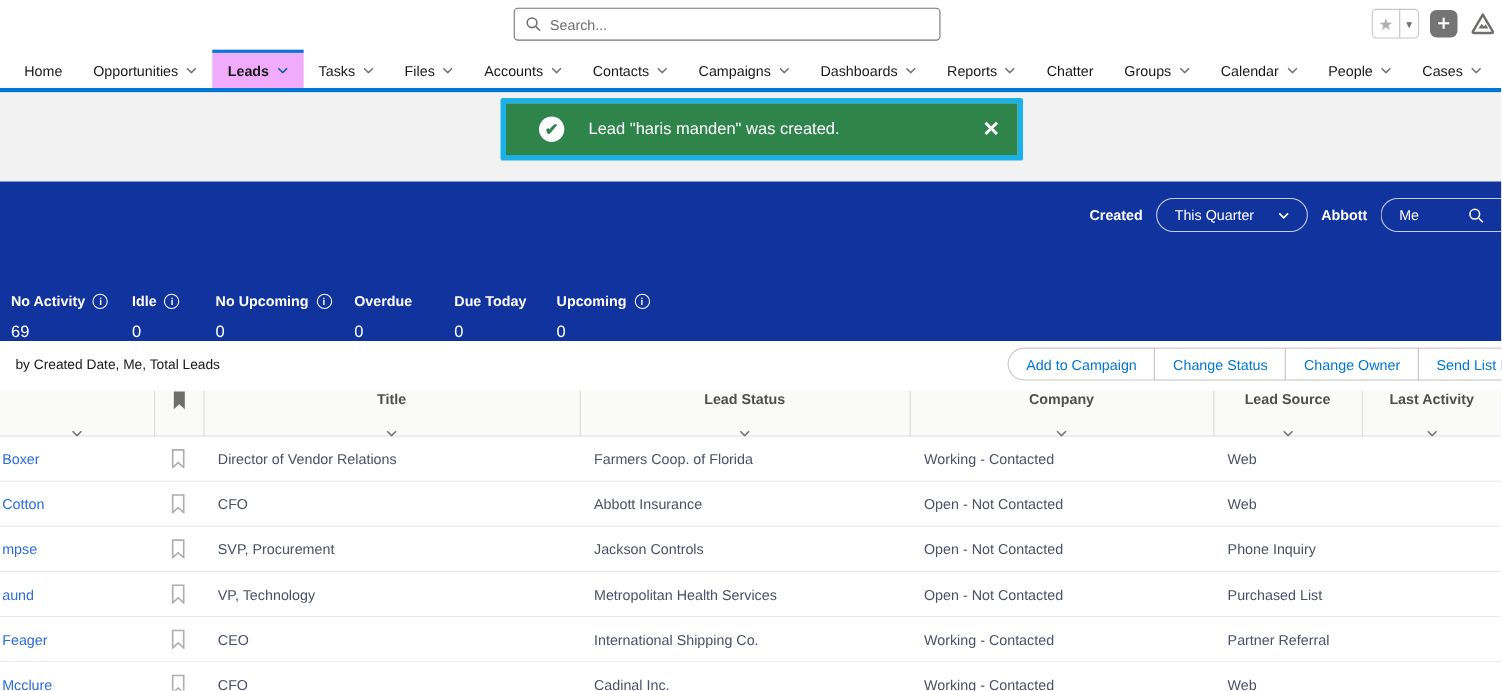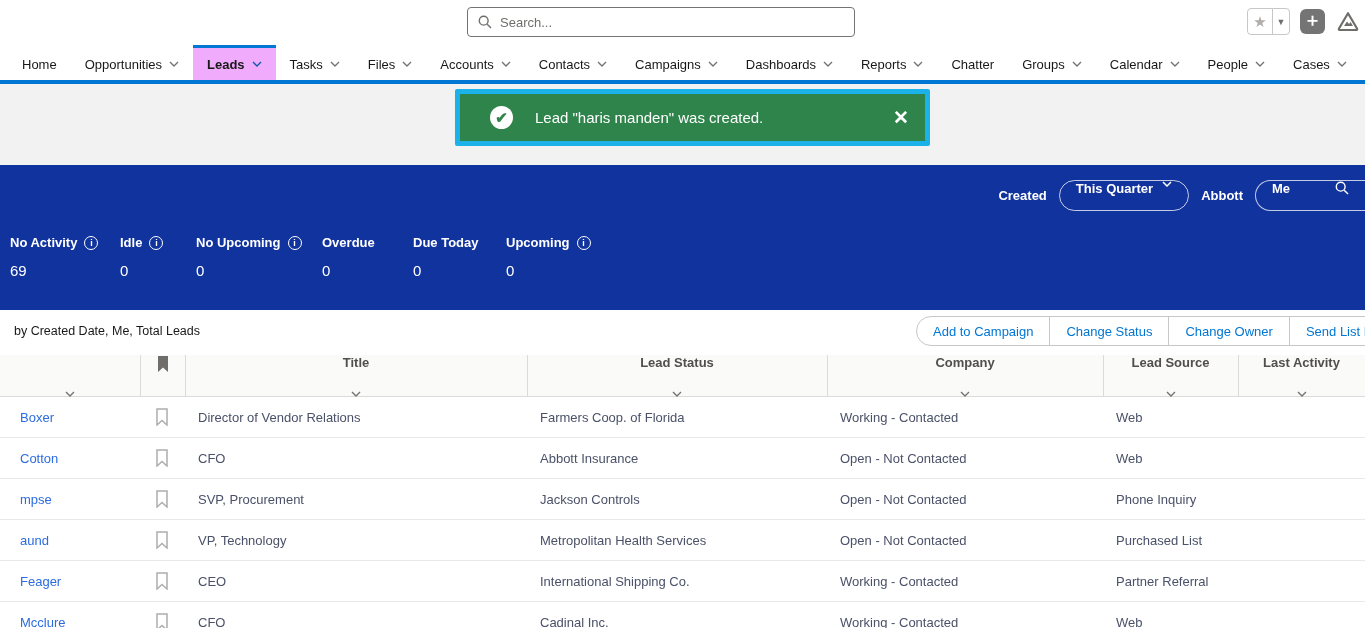--- a/index.html
+++ b/index.html
@@ -42,25 +42,25 @@
   .toast-wrap { position:absolute; left:455px; top:89px; width:475px; height:57px; border:5px solid #1ab2e8; background:#2e844a; border-radius:2px; }
   .toast { width:100%; height:100%; background:#2e844a; display:flex; align-items:center; padding:0 16px 0 30px; gap:22px; }
   .toast .check { width:23px; height:23px; border-radius:50%; background:#fff; color:#2e844a; font-size:15px; font-weight:bold; display:flex; align-items:center; justify-content:center; flex:0 0 auto; }
   .toast .msg { color:#fff; font-size:15px; flex:1 1 auto; }
   .toast .close { color:#fff; font-size:19px; font-weight:bold; }
 
   
   .panel { position:absolute; left:0; top:165px; width:1365px; height:145px; background:#11339e; }
   .filters { position:absolute; right:0; top:15px; display:flex; align-items:center; gap:12px; padding-right:0; }
   .filters .flabel { color:#fff; font-size:13px; font-weight:bold; }
-  .pill { height:31px; border:1px solid rgba(255,255,255,0.75); border-radius:16px; display:flex; align-items:flex-start; gap:9px; padding:0 16px; color:#fff; font-size:13px; font-weight:bold; }
+  .pill { height:31px; border:1px solid rgba(255,255,255,0.75); border-radius:16px; display:flex; align-items:center; gap:22px; padding:0 16px; color:#fff; font-size:13px; font-weight:normal; }
   .pill.owner { width:110px; border-radius:16px 0 0 16px; border-right:none; justify-content:space-between; }
   .stats { position:absolute; left:10px; top:70px; display:flex; }
   .stat { margin-right:0; }
-  .stat .lab { color:#fff; font-size:13px; font-weight:bold; display:flex; align-items:center; gap:7px; }
+  .stat .lab { color:#fff; font-size:13px; font-weight:bold; display:flex; align-items:center; gap:7px;margin-top:31px; }
   .stat .val { color:#fff; font-size:15px; margin-top:12px; }
   .info-i { width:14px; height:14px; border:1px solid #fff; border-radius:50%; font-size:9px; font-weight:bold; color:#fff; display:inline-flex; align-items:center; justify-content:center; font-style:normal; }
   .stat.w1{width:110px;} .stat.w2{width:76px;} .stat.w3{width:126px;} .stat.w4{width:91px;} .stat.w5{width:93px;} .stat.w6{width:110px;}
 
   
   .meta { position:absolute; left:0; top:310px; width:1365px; height:45px; background:#fff; }
   .sorttext { position:absolute; left:2px; top:14px; font-size:12.5px; color:#181818;margin-left:12px; }
   .list-actions { position:absolute; left:917px; top:6px; display:flex; }
   .list-actions .abtn { height:30px; background:#fff; border:1px solid #c9c7c5; color:#0176d3; font-size:13px; display:flex; align-items:center; justify-content:center; margin-left:-1px; padding:0 16px; white-space:nowrap; }
   .list-actions .abtn.first { border-radius:15px 0 0 15px; }
@@ -68,21 +68,21 @@
 
   
   .tbl { position:absolute; left:0; top:355px; width:1365px; }
   .trow { display:grid; grid-template-columns:140px 45px 342px 300px 276px 135px 127px; align-items:center; }
   .thead { height:42px; background:#fafaf9; border-bottom:1px solid #dddbda; font-weight:bold; color:#514f4d; font-size:13px; }
   .thead .cell { display:flex; align-items:center; justify-content:space-between; height:42px; padding:0 14px 0 13px; border-left:1px solid #dddbda;flex-direction:column; }
   .thead .cell:first-child { border-left:none; }
   .thead .chev { color:#747474; }
   .tdata { height:41px; border-bottom:1px solid #e8e8e8; font-size:13px; color:#4a5168; background:#fff; }
   .tdata .cell { padding:0 14px 0 13px; overflow:hidden; white-space:nowrap; }
-  .tdata .cell.namecell { padding-left:20px; }
+  .tdata .cell.namecell { padding-left:2px; }
   .tdata .cell.namecell a { color:#2b6cdf; text-decoration:none; }
   .bmcell { display:flex; align-items:center; justify-content:center; }
   svg.icon { display:block; }
 </style>
 </head>
 <body>
 
 <div id="app">
 
   <div class="topbar">

